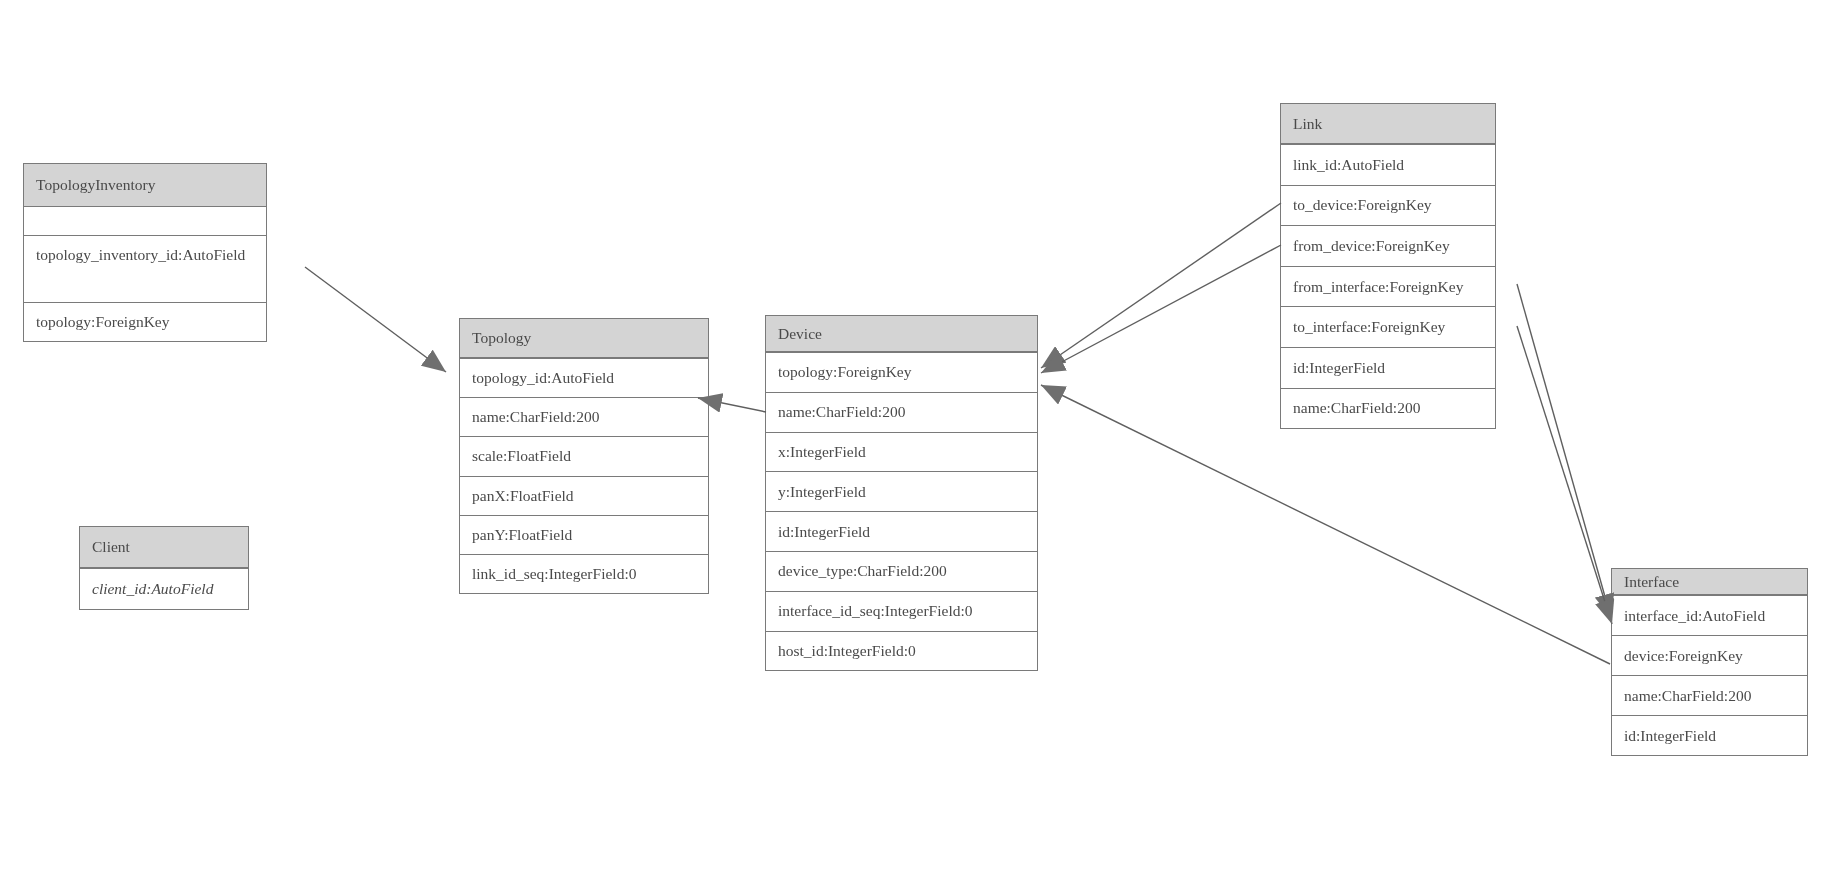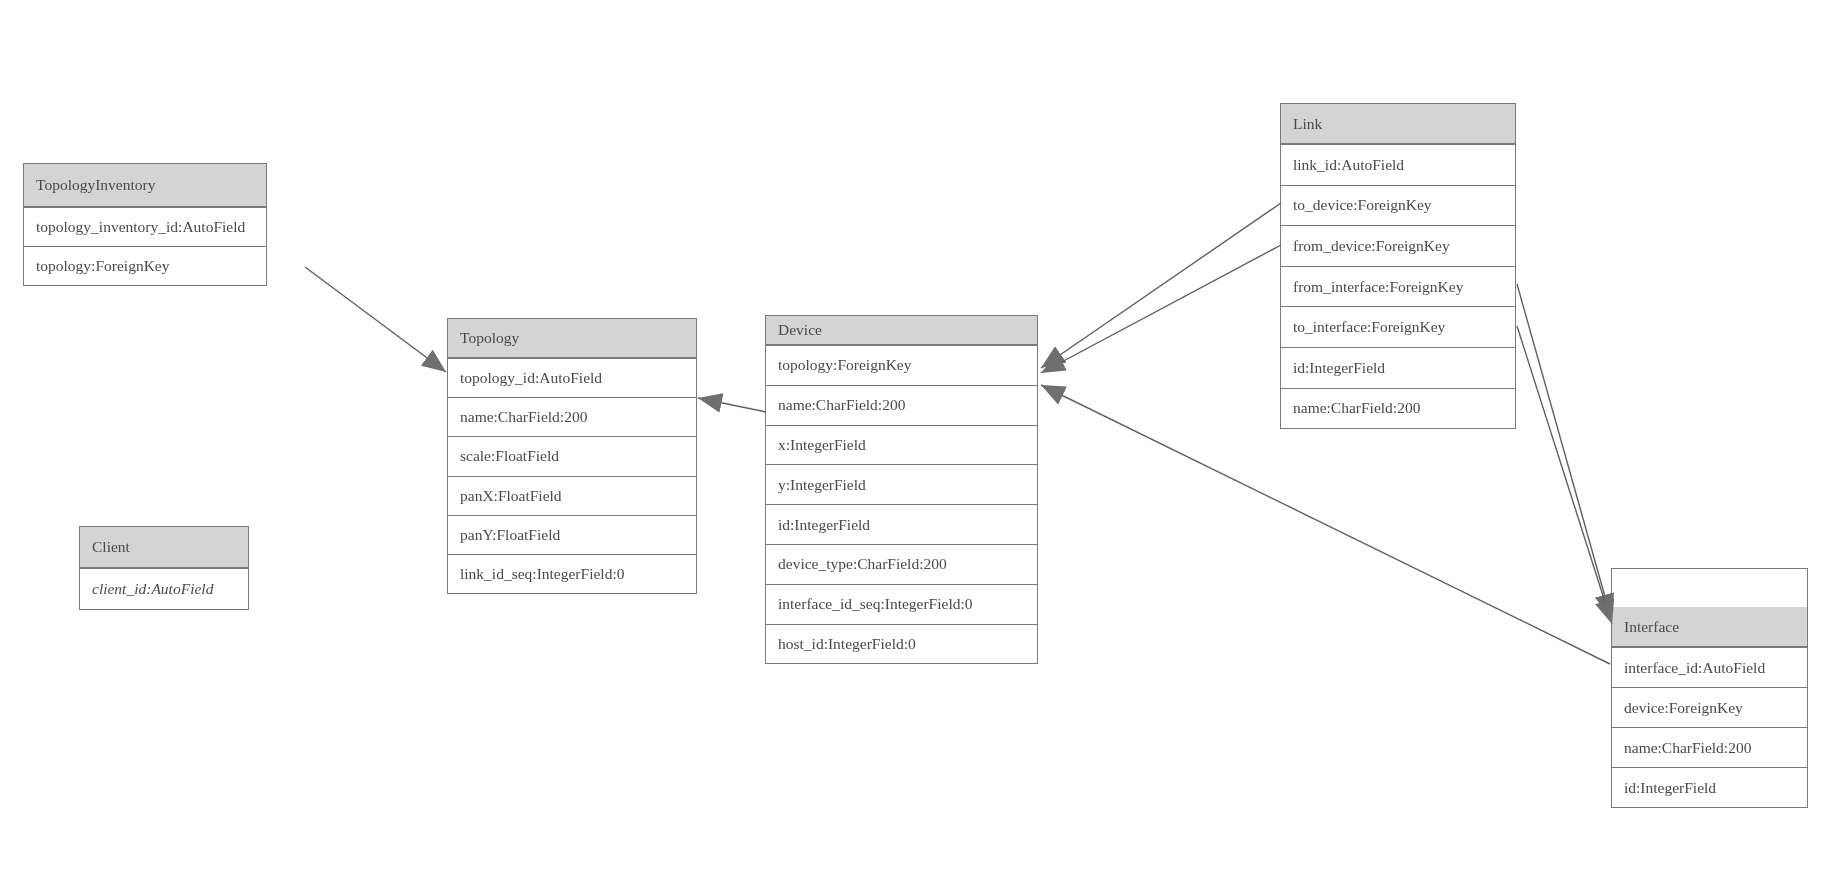--- a/index.html
+++ b/index.html
@@ -39,36 +39,36 @@
     border-top:1px solid var(--border);
     display:flex;align-items:center;
     padding-left:12px;
     white-space:nowrap;
     overflow:hidden;
   }
   .entity .tr:first-of-type{border-top:none;}
 
   
   .t-ti{left:23px;top:163px;width:244px;}
-  .t-ti .th{height:43px;} .t-ti .tr{height:39px;}
+  .t-ti .th{height:43px;} .t-ti .tr{height:39px;margin-top:28px;}
 
-  .t-topology{left:447px;top:318px;width:250px;}
+  .t-topology{left:459px;top:318px;width:250px;}
   .t-topology .th{height:39px;} .t-topology .tr{height:39.2px;}
 
   .t-client{left:79px;top:526px;width:170px;}
   .t-client .th{height:41px;} .t-client .tr{height:41px;font-style:italic;}
 
   .t-device{left:765px;top:315px;width:273px;}
-  .t-device .th{height:29px;} .t-device .tr{height:39.8px;}
+  .t-device .th{height:36px;} .t-device .tr{height:39.8px;}
 
-  .t-link{left:1280px;top:103px;width:236px;}
+  .t-link{left:1280px;top:103px;width:216px;}
   .t-link .th{height:40px;} .t-link .tr{height:40.6px;}
 
   .t-interface{left:1611px;top:568px;width:197px;}
-  .t-interface .th{height:40px;margin-top:38px;} .t-interface .tr{height:40px;}
+  .t-interface .th{height:26px;} .t-interface .tr{height:40px;}
 
   #edges{
     position:absolute;left:0;top:0;
     pointer-events:none;
     z-index:5;
   }
 </style>
 </head>
 <body>
 

